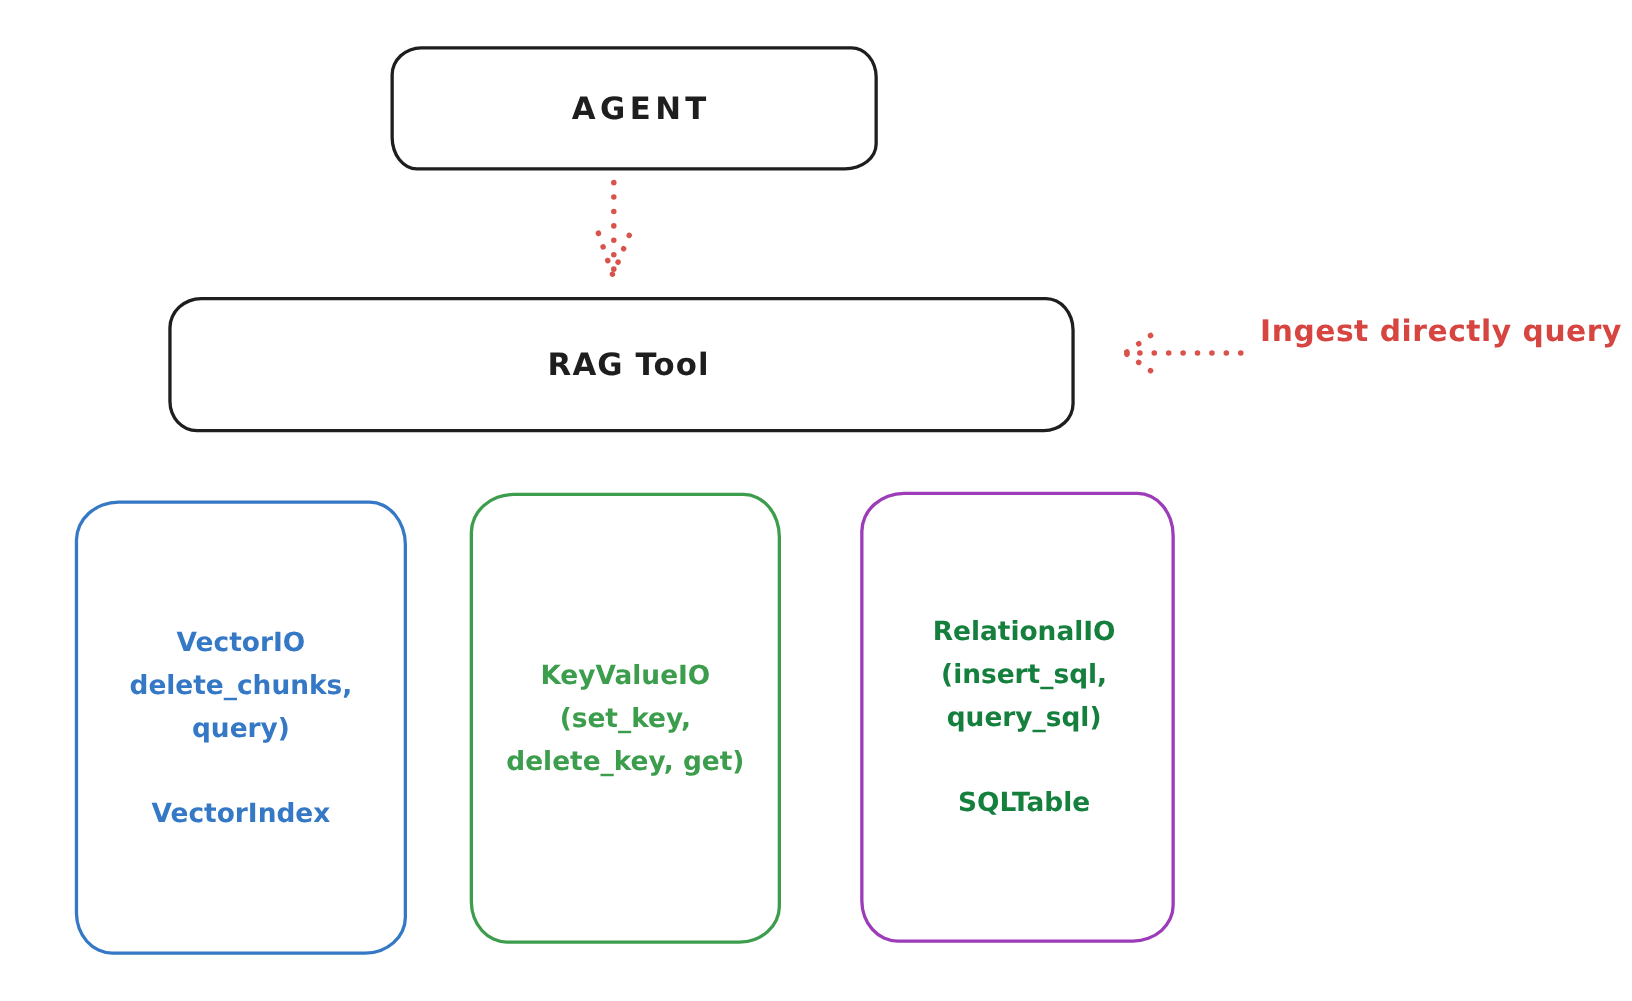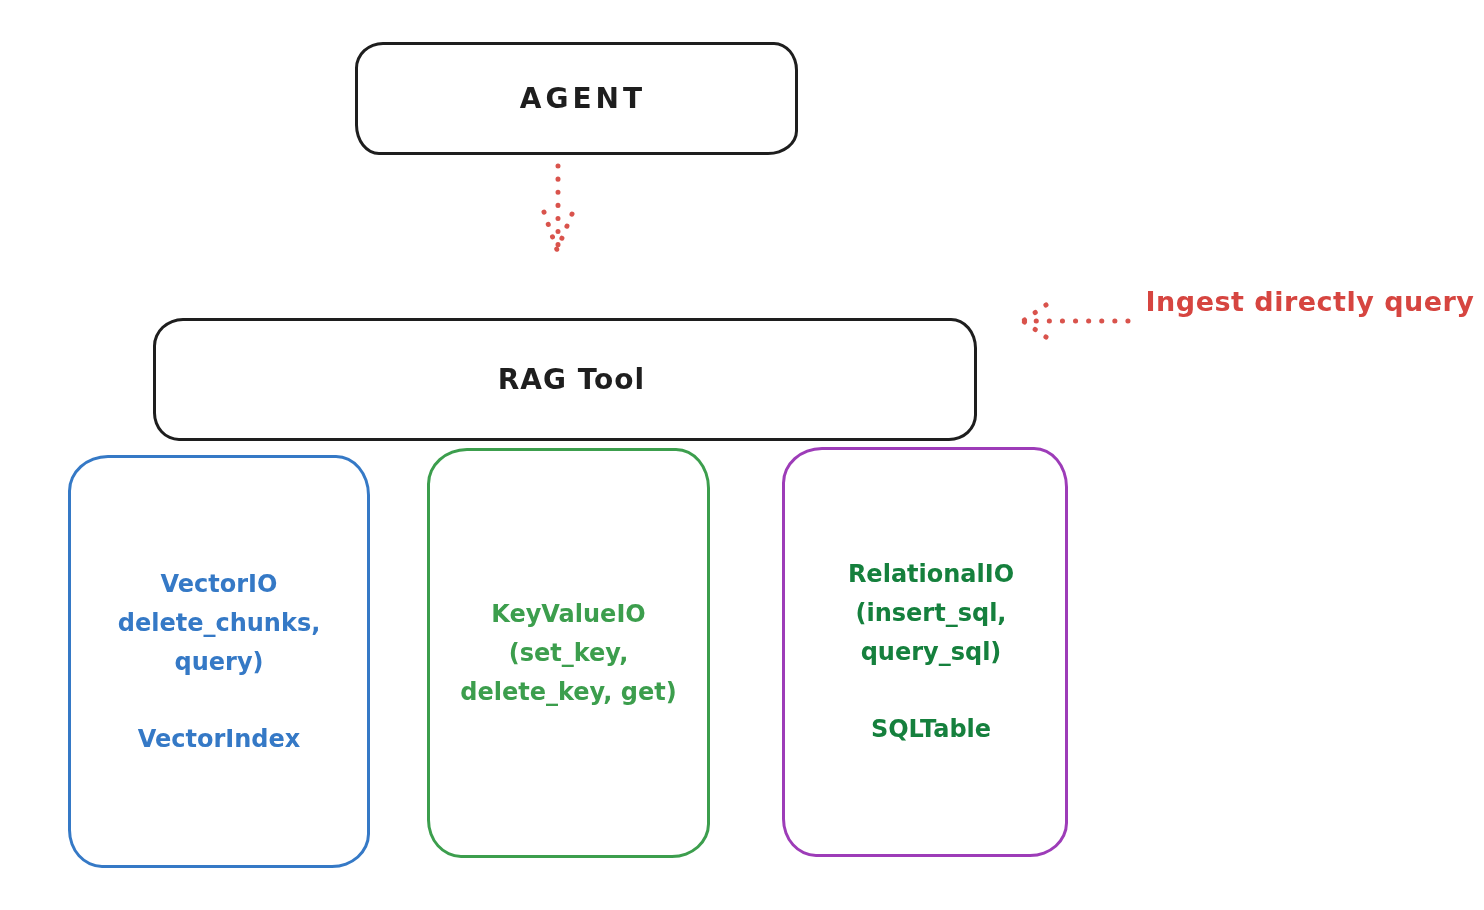--- a/index.html
+++ b/index.html
@@ -34,21 +34,20 @@
     border-radius: 28px 24px 30px 24px / 26px 28px 24px 30px;
   }
   .agent-label {
     font-size: 28px;
     font-weight: bold;
     letter-spacing: 4px;
   }
   .rag-box {
     left: 153px; top: 270px; width: 824px; height: 123px;
     border-radius: 30px 26px 28px 26px / 28px 30px 26px 28px;
-    margin-top: 48px;
   }
   .rag-label {
     font-size: 28px;
     font-weight: 600;
     letter-spacing: 1px;
   }
 
   
   .io-box {
     border-width: 3.2px;

